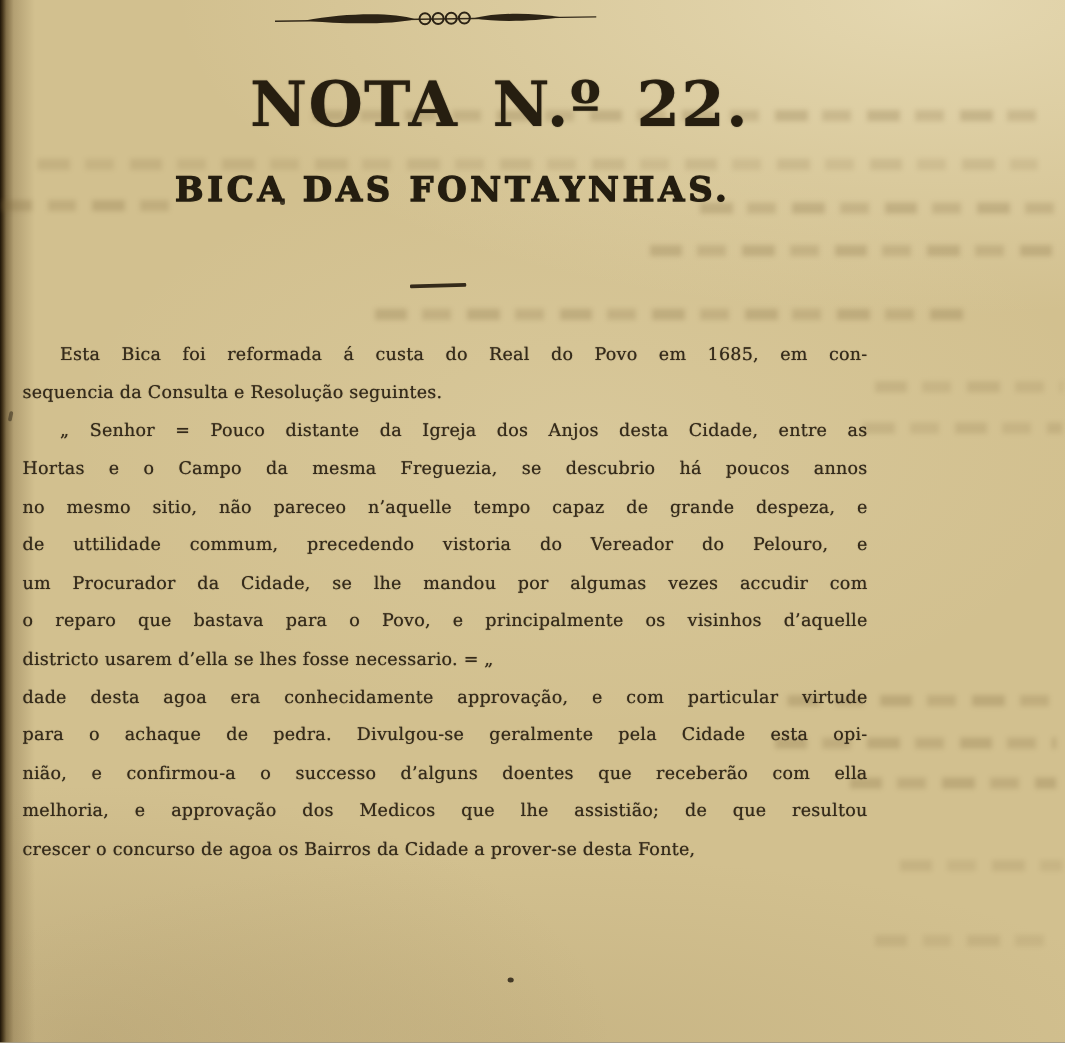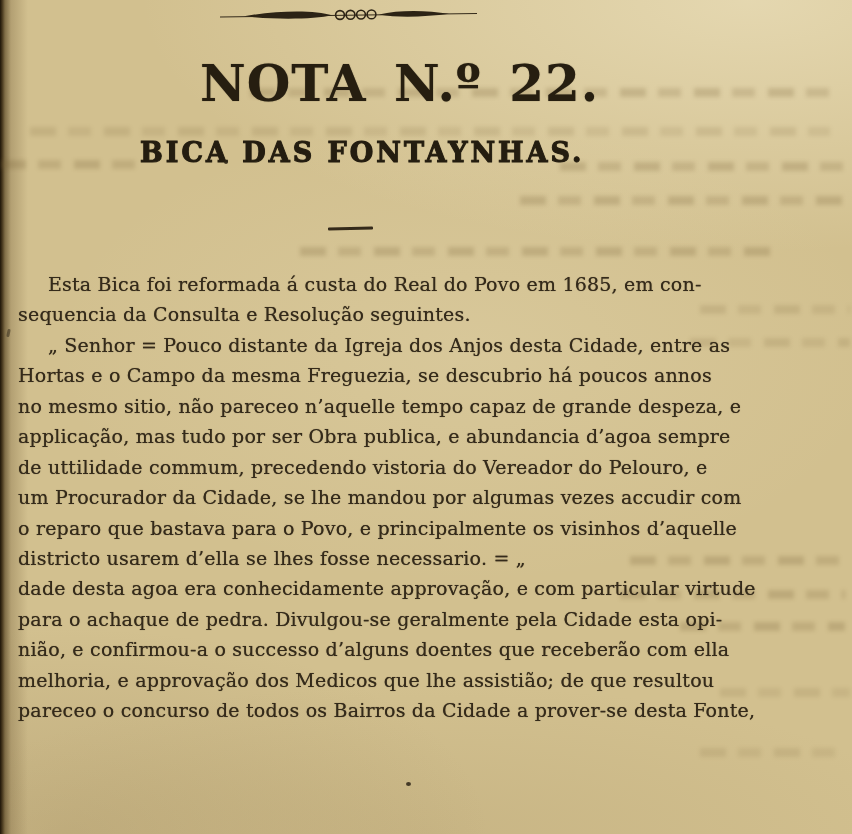--- a/index.html
+++ b/index.html
@@ -30,21 +30,21 @@
     font-size:27px; font-weight:bold; letter-spacing:3px;
     color:#241d10; -webkit-text-stroke:1px #241d10; text-align:center; white-space:nowrap;
     text-shadow:0 0 1px rgba(36,29,16,.65);
   }
   .short-rule {
     position:absolute; left:328px; top:227px; width:45px; height:3px;
     background:var(--ink, #342a1a); border-radius:1px; transform:rotate(-1.5deg);
   }
   .body {
     position:absolute; left:18px; top:269px; width:676px;
-    font-size:19px; line-height:30.45px; color:var(--ink, #342a1a);
+    font-size:14px; line-height:30.45px; color:var(--ink, #342a1a);
     letter-spacing:.2px; text-shadow:0 0 .8px rgba(46,36,22,.75);
   }
   .paragraph { margin:0; }
   .line { text-align:justify; text-align-last:justify; height:30.45px; white-space:nowrap; }
   .line.first { text-indent:30px; }
   .line.last { text-align-last:left; }
   .bleed {
     position:absolute; height:9px; filter:blur(2px); opacity:.5; pointer-events:none;
     background:repeating-linear-gradient(90deg,
       rgba(118,95,52,.46) 0 26px, rgba(118,95,52,0) 26px 38px,
@@ -92,31 +92,30 @@
 
   <div class="body">
       <div class="paragraph">
         <div class="line first">Esta Bica foi reformada á custa do Real do Povo em 1685, em con-</div>
         <div class="line last">sequencia da Consulta e Resolução seguintes.</div>
       </div>
       <div class="paragraph">
         <div class="line first">„ Senhor = Pouco distante da Igreja dos Anjos desta Cidade, entre as</div>
         <div class="line">Hortas e o Campo da mesma Freguezia, se descubrio há poucos annos</div>
         <div class="line">no mesmo sitio, não pareceo n’aquelle tempo capaz de grande despeza, e</div>
-        <div class="line">applicação, mas tudo por ser Obra publica, e abundancia d’agoa sempre</div>
         <div class="line">de uttilidade commum, precedendo vistoria do Vereador do Pelouro, e</div>
         <div class="line">um Procurador da Cidade, se lhe mandou por algumas vezes accudir com</div>
         <div class="line">o reparo que bastava para o Povo, e principalmente os visinhos d’aquelle</div>
         <div class="line last">districto usarem d’ella se lhes fosse necessario. = „</div>
       </div>
       <div class="paragraph">
         <div class="line">dade desta agoa era conhecidamente approvação, e com particular virtude</div>
         <div class="line">para o achaque de pedra. Divulgou-se geralmente pela Cidade esta opi-</div>
         <div class="line">nião, e confirmou-a o successo d’alguns doentes que receberão com ella</div>
         <div class="line">melhoria, e approvação dos Medicos que lhe assistião; de que resultou</div>
-        <div class="line last">pareceo o concurso de todos os Bairros da Cidade a prover-se desta Fonte,</div>
+        <div class="line last">crescer o concurso de agoa os Bairros da Cidade a prover-se desta Fonte,</div>
       </div>
     </div>
 
   <div class="speck" style="left:406px; top:782px; width:5px; height:4px;"></div>
   <div class="speck" style="left:7px; top:329px; width:3px; height:8px; border-radius:2px; opacity:.5; transform:rotate(12deg);"></div>
 
 </div>
 
 </body></html>

